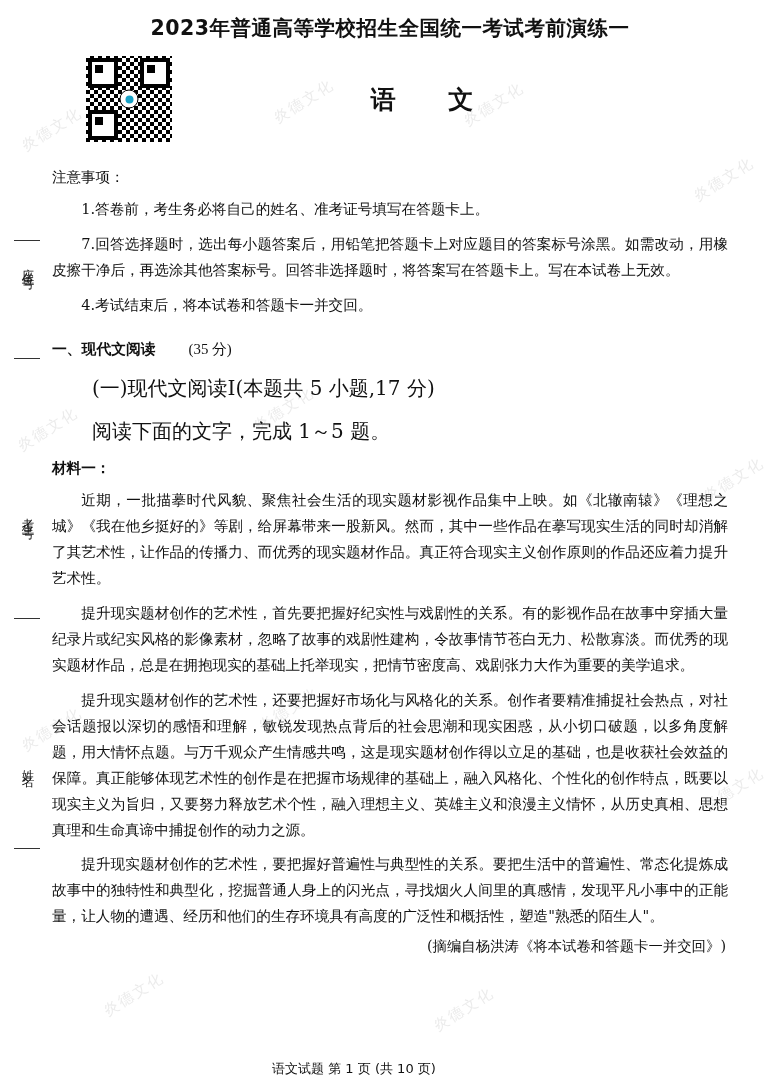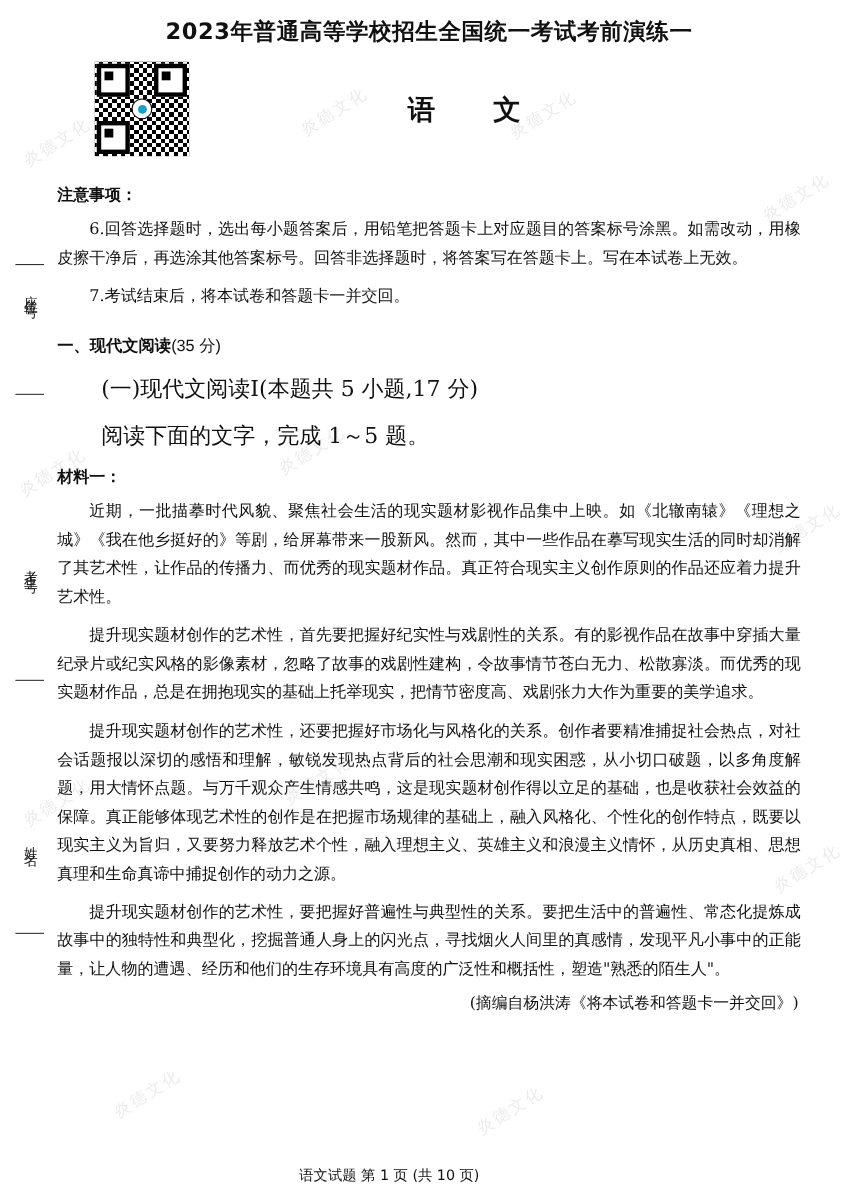--- a/index.html
+++ b/index.html
@@ -135,42 +135,43 @@
     font-size: 25px;
     font-weight: bold;
     letter-spacing: 22px;
     padding-right: 40px;
     font-family: "DejaVu Sans", "Liberation Sans", sans-serif;
   }
 
   .notice-head {
     margin-top: 26px;
     font-size: 14.5px;
-    font-weight: bold;
+    font-weight: normal;
     font-family: "DejaVu Sans", "Liberation Sans", sans-serif;
   }
 
   p.txt {
     margin: 9px 0 0 0;
     font-size: 14.6px;
     line-height: 1.78;
     text-align: justify;
     text-justify: inter-ideograph;
   }
   p.indent { text-indent: 2em; }
 
   .section-head {
     margin-top: 22px;
     font-size: 14.8px;
     font-weight: bold;
     font-family: "DejaVu Sans", "Liberation Sans", sans-serif;
   }
   .section-head .light {
     font-weight: normal;
-    font-family: Liberation Sans, sans-serif;
+    font-family: Liberation Serif, serif;
+    margin-left: 33px;
   }
   .sub-head {
     margin-top: 16px;
     font-size: 20px;
     text-indent: 2em;
   }
   .material-head {
     margin-top: 14px;
     font-size: 14.6px;
     font-weight: bold;
@@ -236,22 +237,23 @@
         <div class="finder f-bl">
             <i></i>
           </div>
         <div class="logo"></div>
       </div>
     </div>
     <div class="subject">语 文</div>
   </div>
 
   <div class="notice-head">注意事项：</div>
-  <p class="txt indent">6.回答选择题时，选出每小题答案后，用铅笔把答题卡上对应题目的答案标号涂黑。如需改动，用橡皮擦干净后，再选涂其他答案标号。回答非选择题时，将答案写在答题卡上。写在本试卷上无效。</p>
-  <p class="txt indent">7.考试结束后，将本试卷和答题卡一并交回。</p>
+  <p class="txt indent">1.答卷前，考生务必将自己的姓名、准考证号填写在答题卡上。</p>
+  <p class="txt indent">7.回答选择题时，选出每小题答案后，用铅笔把答题卡上对应题目的答案标号涂黑。如需改动，用橡皮擦干净后，再选涂其他答案标号。回答非选择题时，将答案写在答题卡上。写在本试卷上无效。</p>
+  <p class="txt indent">4.考试结束后，将本试卷和答题卡一并交回。</p>
 
   <div class="section-head">
     <span>一、现代文阅读</span><span class="light">(35 分)</span>
   </div>
 
   <div class="sub-head">(一)现代文阅读Ⅰ(本题共 5 小题,17 分)</div>
   <div class="sub-head">阅读下面的文字，完成 1～5 题。</div>
   <div class="material-head">材料一：</div>
 
   <p class="txt indent">近期，一批描摹时代风貌、聚焦社会生活的现实题材影视作品集中上映。如《北辙南辕》《理想之城》《我在他乡挺好的》等剧，给屏幕带来一股新风。然而，其中一些作品在摹写现实生活的同时却消解了其艺术性，让作品的传播力、而优秀的现实题材作品。真正符合现实主义创作原则的作品还应着力提升艺术性。</p>

